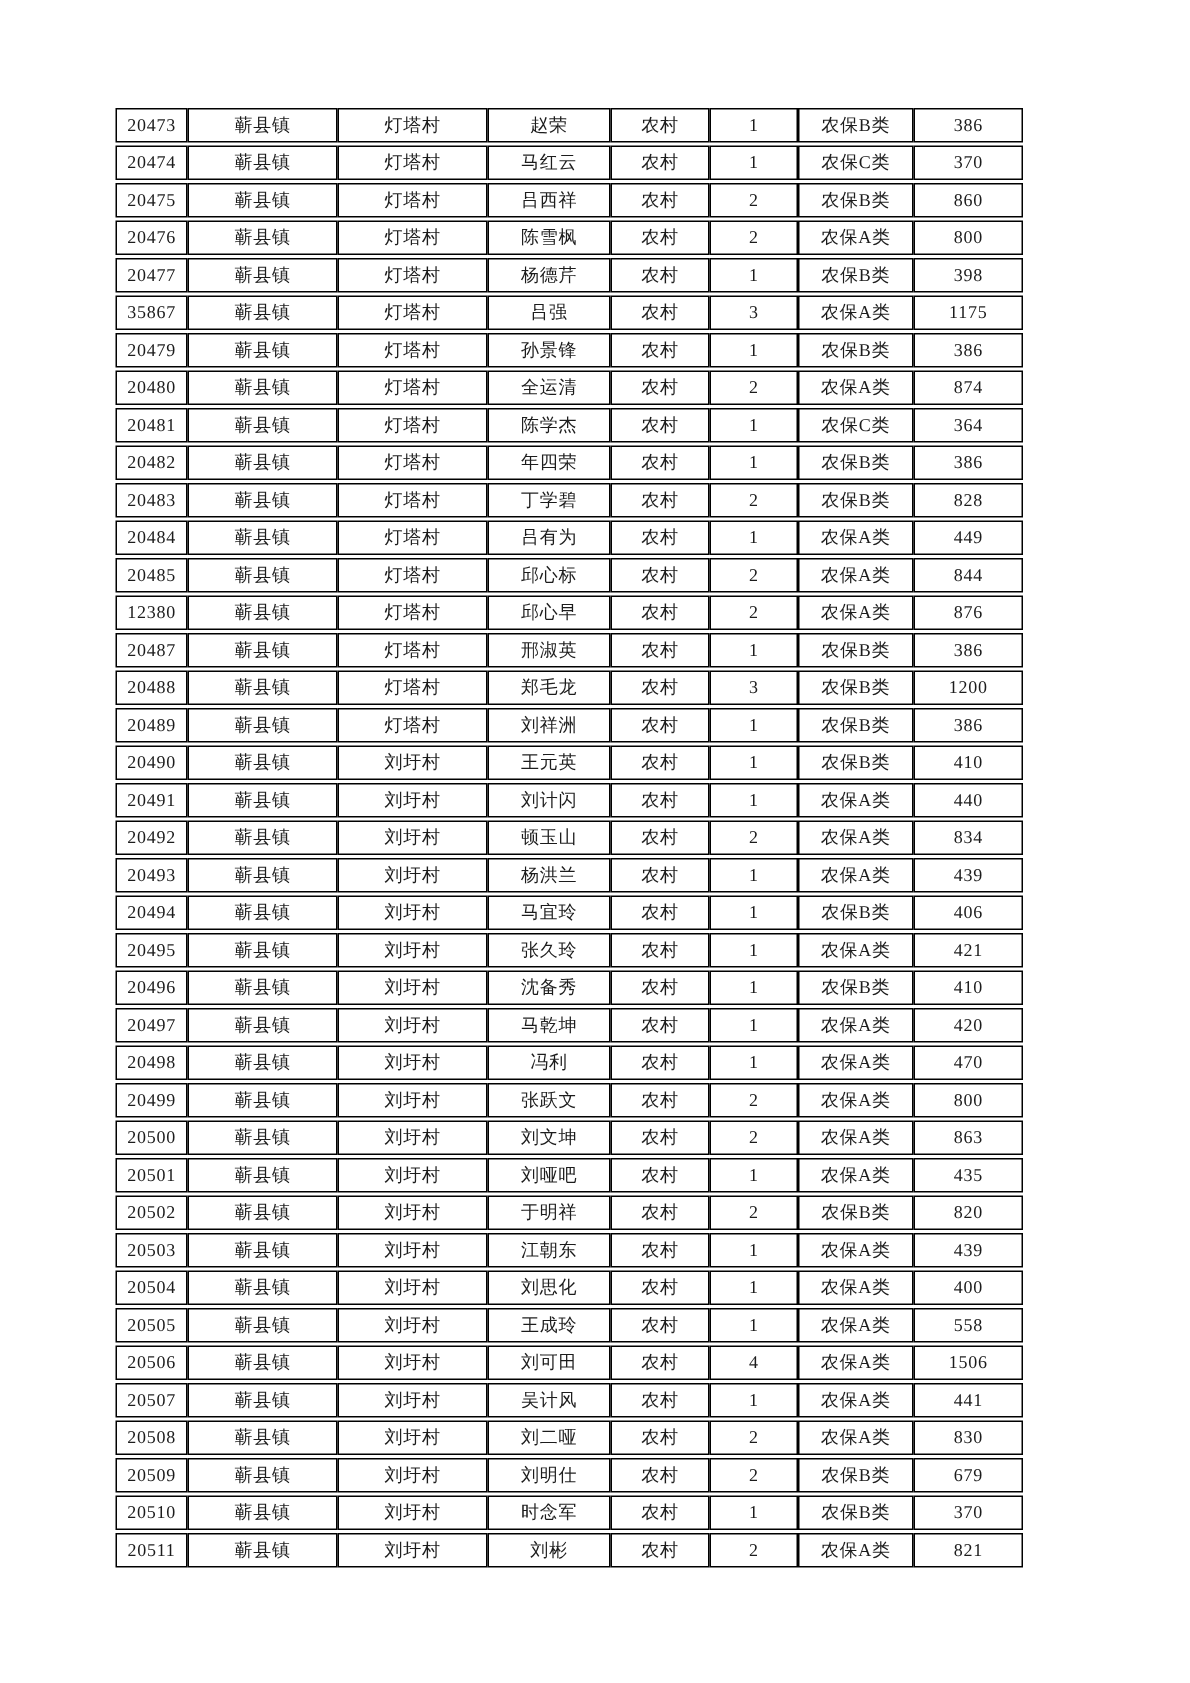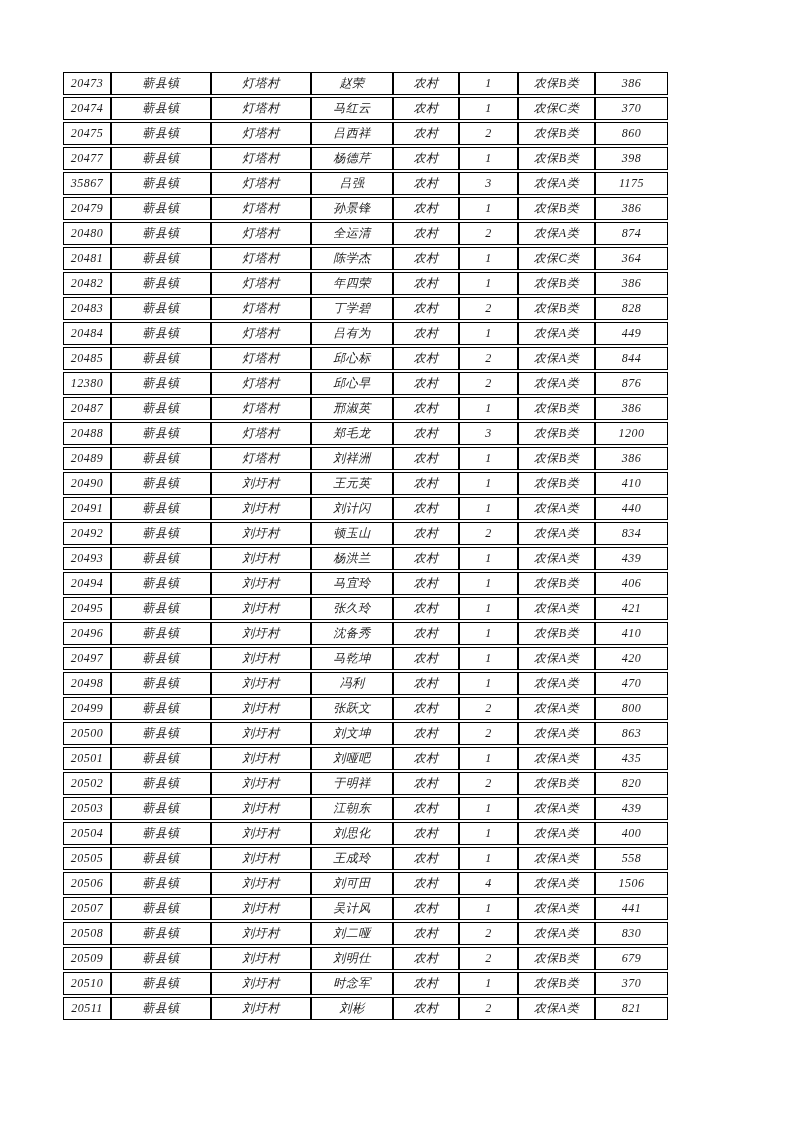--- a/index.html
+++ b/index.html
@@ -10,27 +10,26 @@
   }
   .page {
     position: relative;
     width: 793px;
     height: 1122px;
     background: #ffffff;
     overflow: hidden;
   }
   table.roster {
     position: absolute;
-    left: 63px;
+    left: 77px;
     top: 70px;
     width: 605px;
     table-layout: fixed;
     border-collapse: separate;
     border-spacing: 0 2px;
-    font-style: italic;
   }
   table.roster td {
     border: 1px solid #000000;
     height: 21px;
     padding: 0;
     text-align: center;
     vertical-align: middle;
     font-size: 12px;
     color: #1c1c1c;
     white-space: nowrap;
@@ -86,20 +85,30 @@
           <td>20475</td>
           <td>蕲县镇</td>
           <td>灯塔村</td>
           <td>吕西祥</td>
           <td>农村</td>
           <td>2</td>
           <td>农保B类</td>
           <td>860</td>
         </tr>
         <tr>
+          <td>20476</td>
+          <td>蕲县镇</td>
+          <td>灯塔村</td>
+          <td>陈雪枫</td>
+          <td>农村</td>
+          <td>2</td>
+          <td>农保A类</td>
+          <td>800</td>
+        </tr>
+        <tr>
           <td>20477</td>
           <td>蕲县镇</td>
           <td>灯塔村</td>
           <td>杨德芹</td>
           <td>农村</td>
           <td>1</td>
           <td>农保B类</td>
           <td>398</td>
         </tr>
         <tr>

